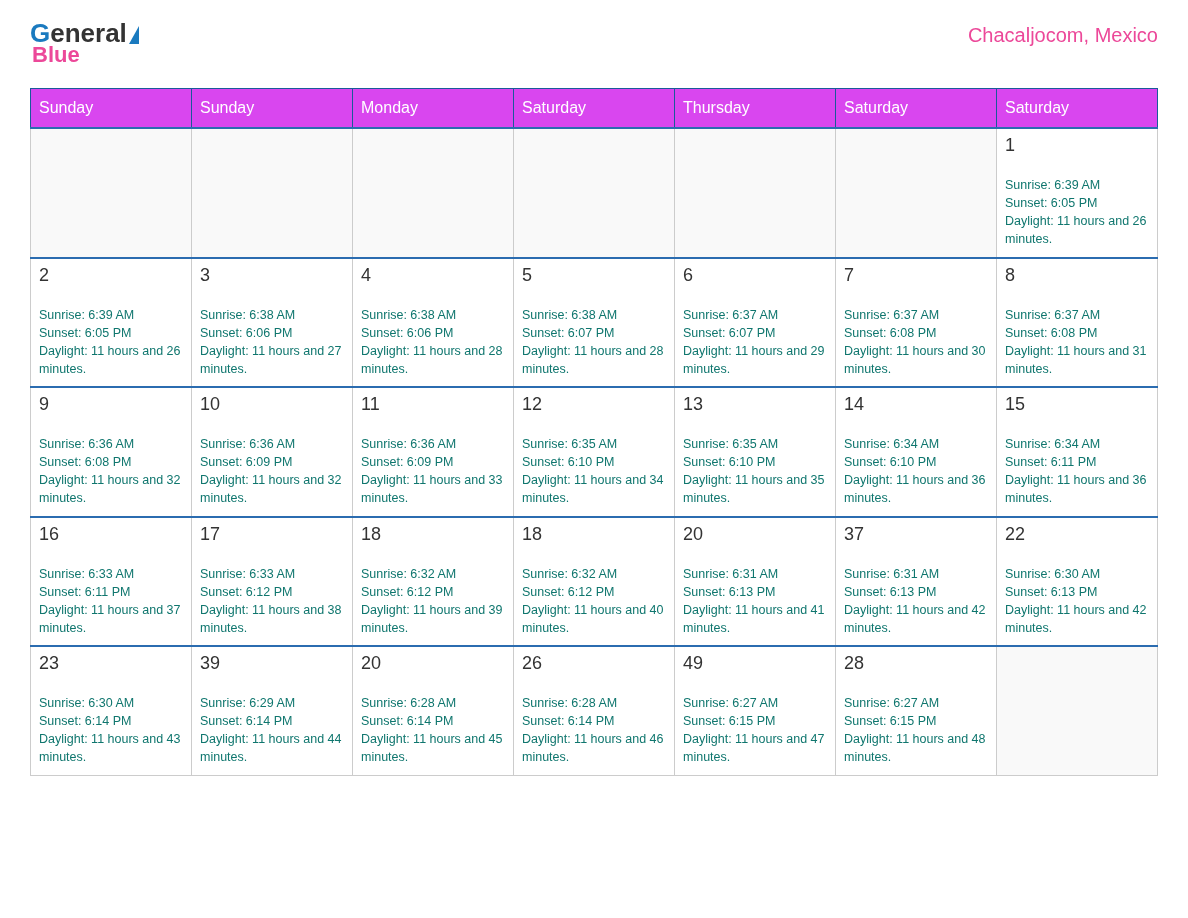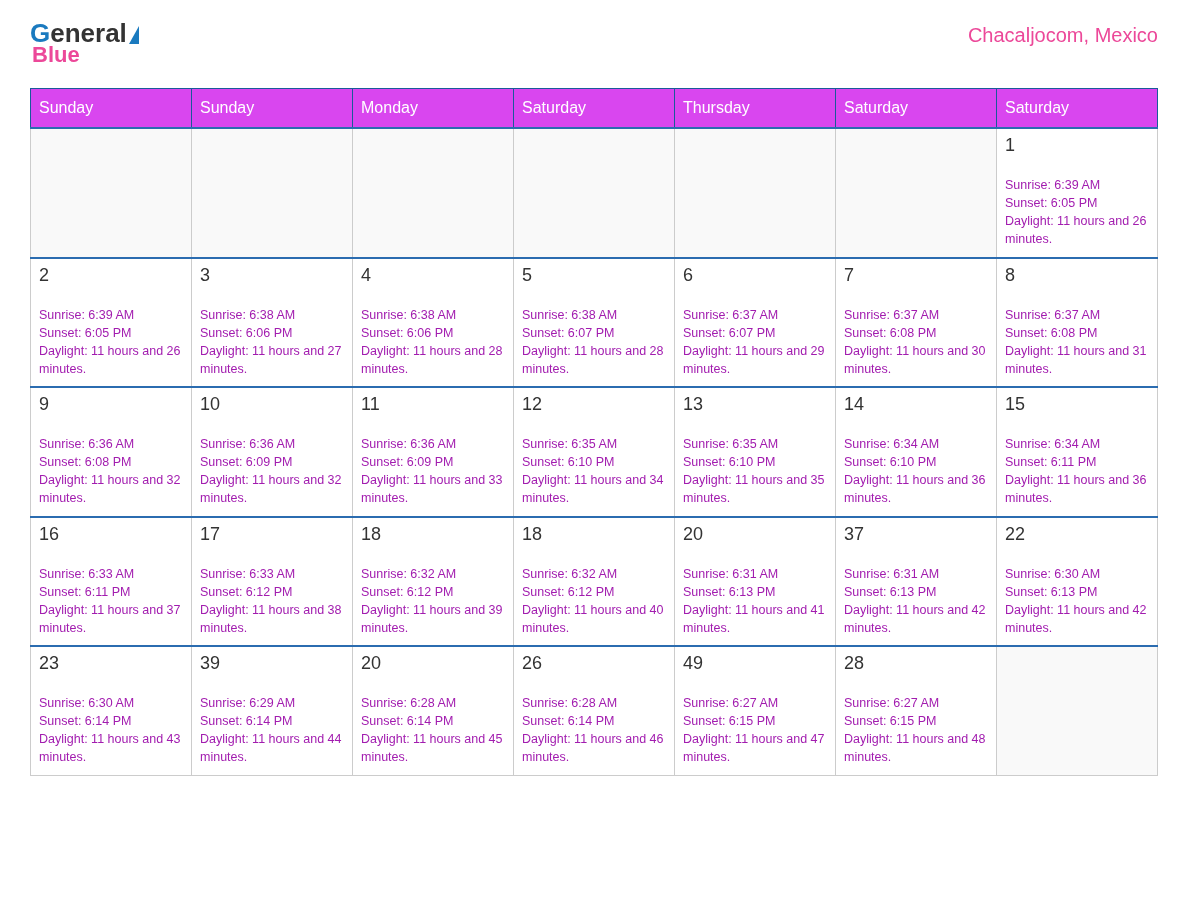--- a/index.html
+++ b/index.html
@@ -88,21 +88,21 @@
     .day-number {
       font-size: 18px;
       font-weight: normal;
       color: #333;
       display: block;
       margin-bottom: 2px;
     }
     .day-info {
       font-size: 12.5px;
       line-height: 1.45;
-      color: #a21caf;
+      color: #0f766e;
       margin-top: 20px;
     }
     .empty-cell {
       background-color: #f9f9f9;
     }
     .week-row td {
       border-top: 2px solid #2b6cb0;
     }
   </style>
 </head>

